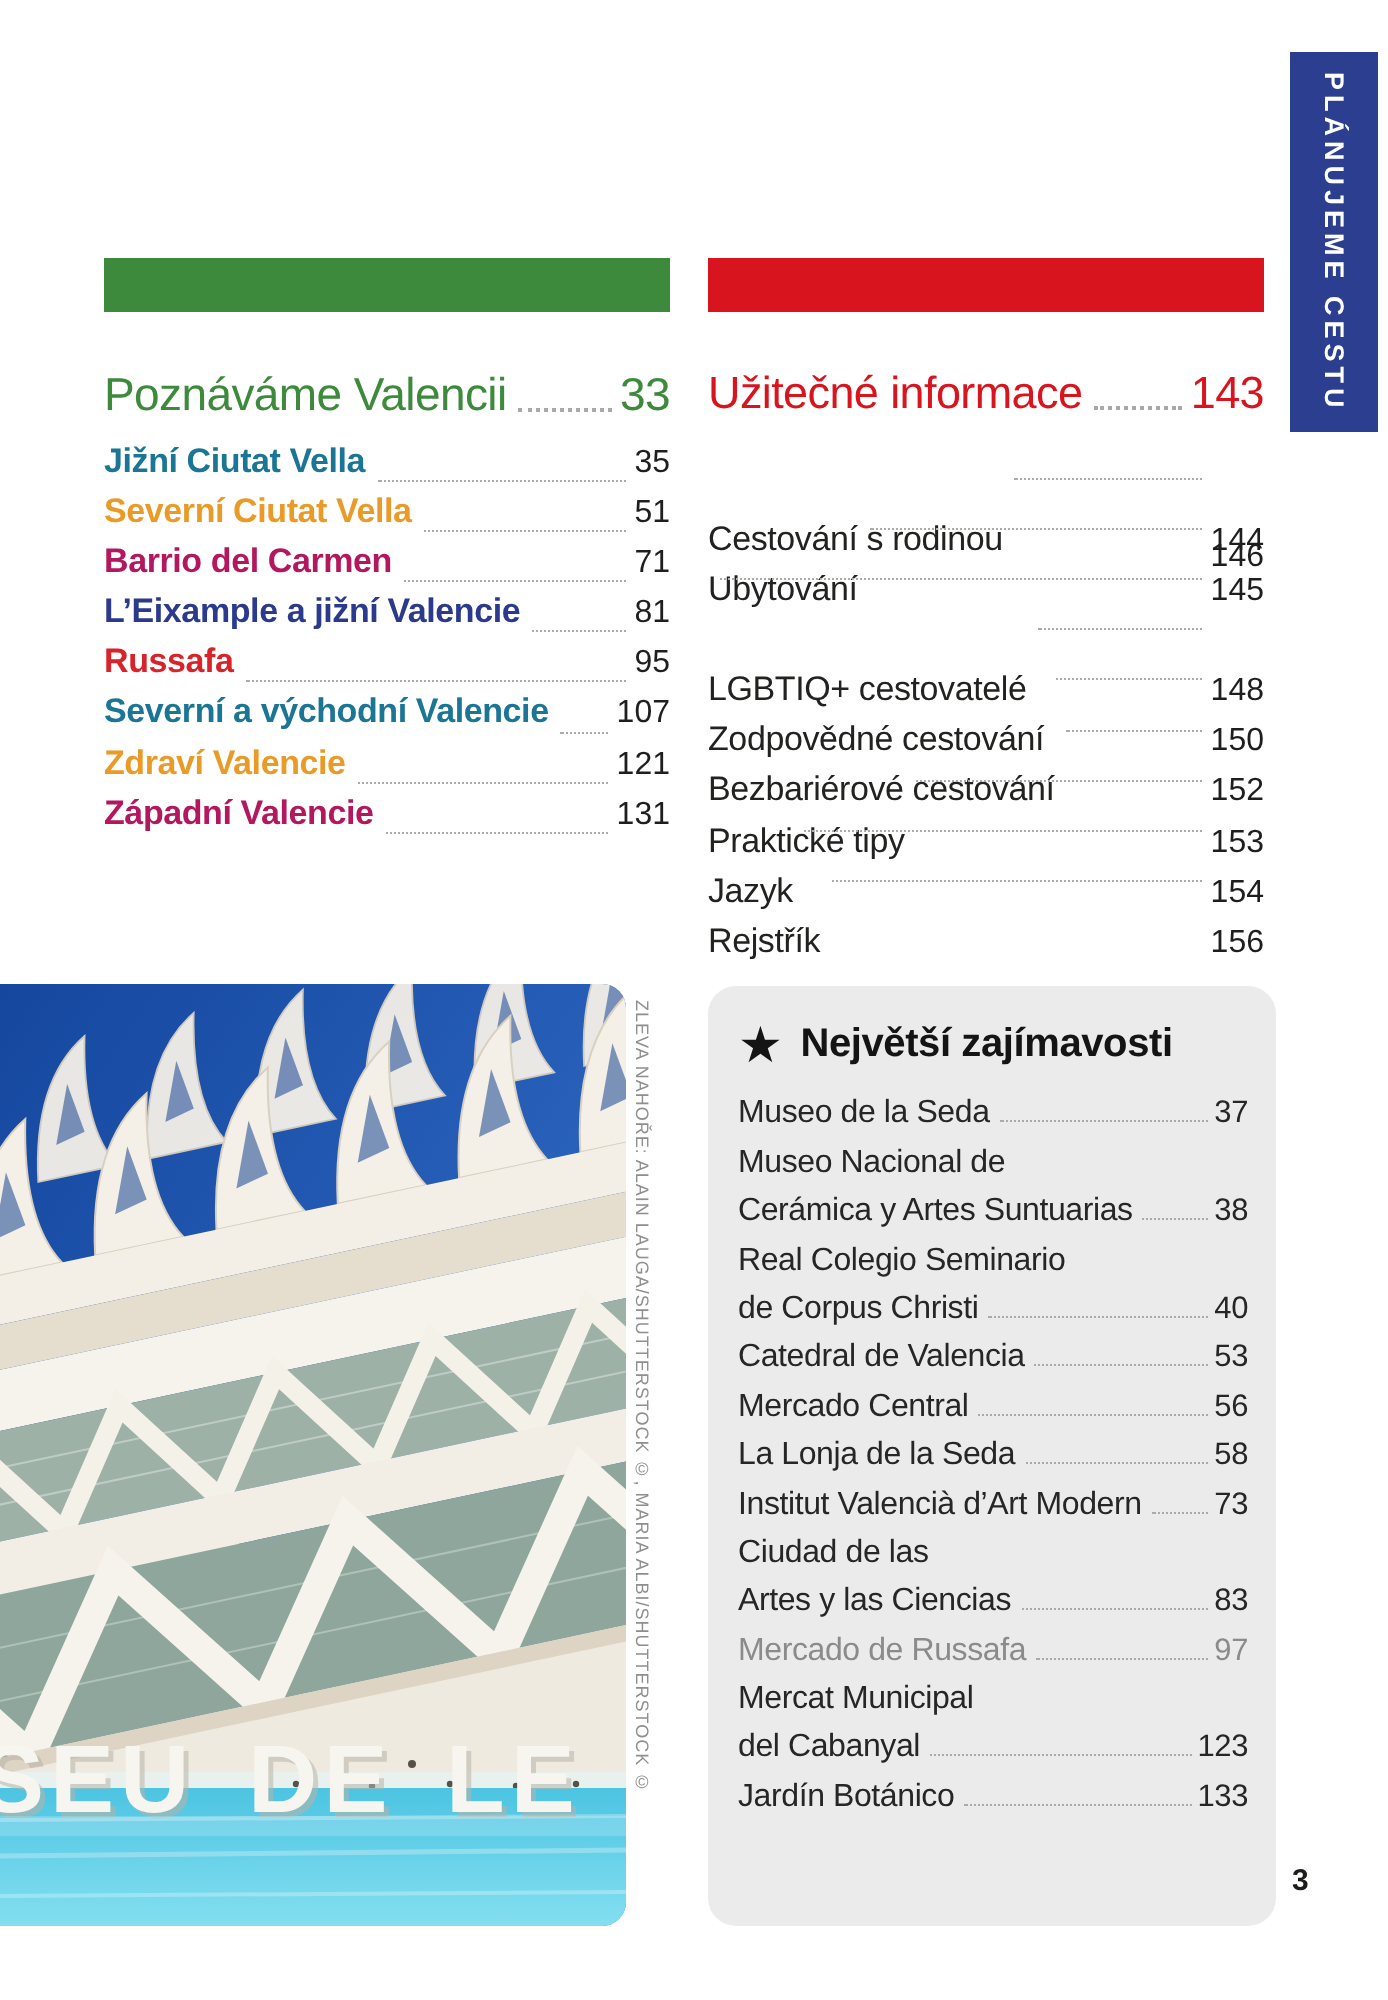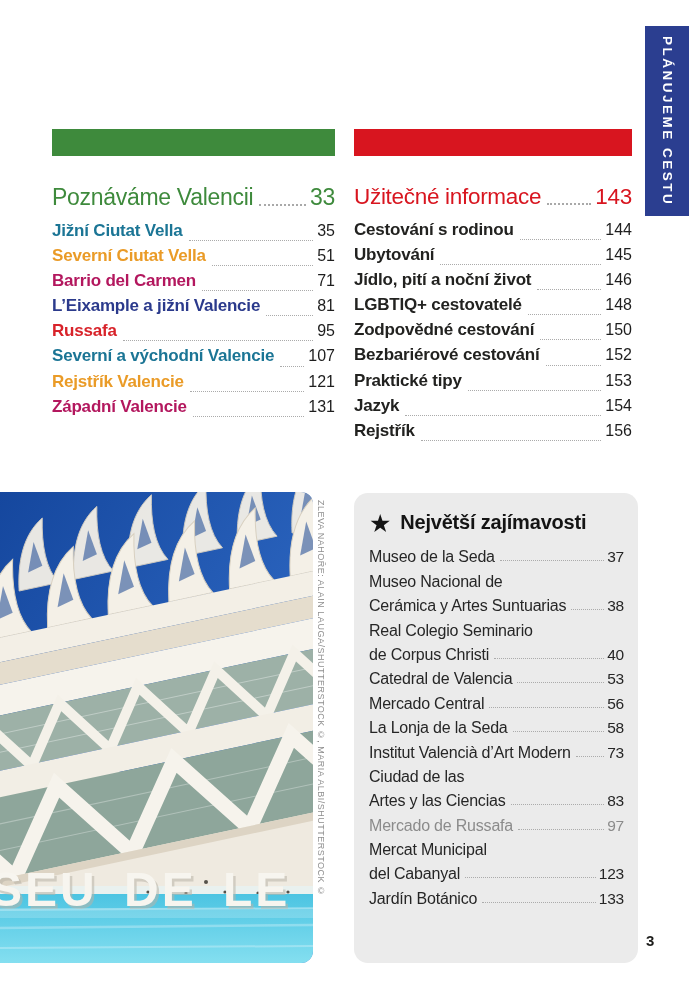--- a/index.html
+++ b/index.html
@@ -20,21 +20,21 @@
   .leader{flex:1 1 auto;min-width:10px;align-self:flex-end;
           border-bottom:2px dotted #b3b3b3;margin:0 4px 6px 6px;}
   .sec-heading .leader{border-bottom-color:#a9a9a9;margin-bottom:5px;}
 
   
   .toc{position:absolute;top:221px;}
   .toc.left{left:52px;width:283px;}
   .toc.right{left:354px;width:278px;top:220px;}
   .toc-row{display:flex;align-items:baseline;height:25.1px;white-space:nowrap;}
   .toc.left .lbl{font-weight:bold;font-size:17px;letter-spacing:-0.2px;}
-  .toc.right .lbl{font-weight:700;font-size:17px;color:#222220;letter-spacing:-0.2px;}
+  .toc.right .lbl{font-weight:400;font-size:17px;color:#222220;letter-spacing:-0.2px;margin-top:40px;}
   .toc-row .leader{border-bottom:1.6px dotted #ababab;margin:0 4px 5px 6px;}
   .pg{font-size:16px;font-weight:400;color:#1e1e1e;}
 
   
   .photo-wrap{position:absolute;left:0;top:492px;width:313px;height:471px;
               border-radius:0 12px 12px 0;overflow:hidden;}
   .photo-wrap svg{display:block;}
   .credit{position:absolute;left:316px;top:500px;writing-mode:vertical-rl;
           font-size:9px;letter-spacing:0.5px;color:#8f8f8f;white-space:nowrap;}
 
@@ -110,21 +110,21 @@
         <span class="pg">95</span>
       </div>
 
       <div class="toc-row">
         <span class="lbl" style="color: rgb(27, 117, 149);">Severní a východní Valencie</span>
         <span class="leader"></span>
         <span class="pg">107</span>
       </div>
 
       <div class="toc-row">
-        <span class="lbl" style="color: rgb(234, 155, 39);">Rejstřík Valencie</span>
+        <span class="lbl" style="color: rgb(234, 155, 39);">Zdraví Valencie</span>
         <span class="leader"></span>
         <span class="pg">121</span>
       </div>
 
       <div class="toc-row">
         <span class="lbl" style="color: rgb(179, 23, 94);">Západní Valencie</span>
         <span class="leader"></span>
         <span class="pg">131</span>
       </div>
     </div>
@@ -137,21 +137,20 @@
         <span class="pg">144</span>
       </div>
 
       <div class="toc-row">
         <span class="lbl">Ubytování</span>
         <span class="leader"></span>
         <span class="pg">145</span>
       </div>
 
       <div class="toc-row">
-        <span class="lbl">Jídlo, pití a noční život</span>
         <span class="leader"></span>
         <span class="pg">146</span>
       </div>
 
       <div class="toc-row">
         <span class="lbl">LGBTIQ+ cestovatelé</span>
         <span class="leader"></span>
         <span class="pg">148</span>
       </div>
 

